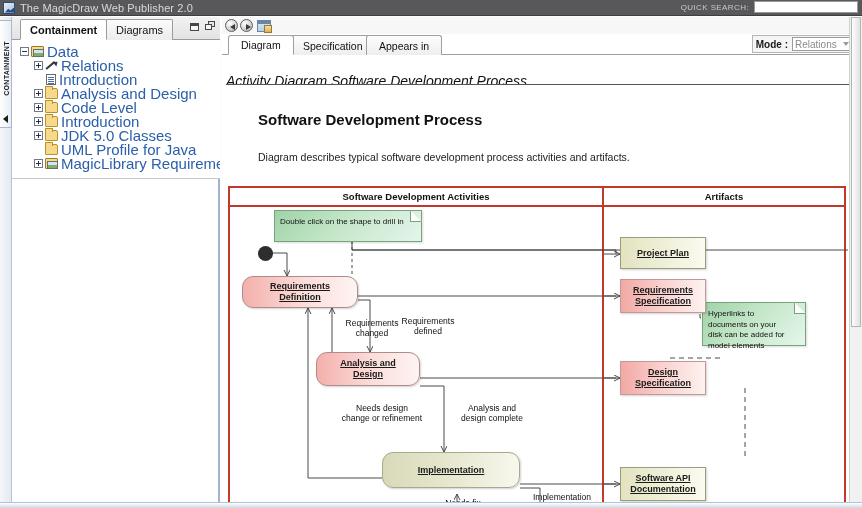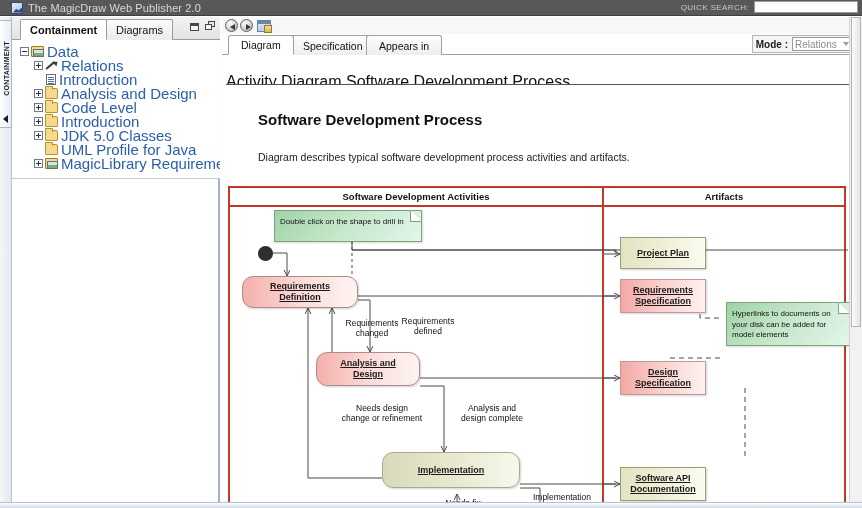--- a/index.html
+++ b/index.html
@@ -16,21 +16,20 @@
     background: #fdfdfd;
     overflow: hidden;
   }
 
   
   .titlebar {
     position: absolute; left: 0; top: 0; width: 862px; height: 16px;
     background: #58585a;
     display: flex; align-items: center;
     border-bottom: 1px solid #3e3e40;
-    padding-left: 8px;
   }
   .tb-icon {
     width: 12px; height: 12px; margin-left: 3px; margin-right: 5px;
     background: linear-gradient(135deg,#e9eef6 0%, #aac0dd 100%);
     border: 1px solid #2a4a7a;
     position: relative; flex: none;
   }
   .tb-icon::before {
     content: ""; position: absolute; left: 1px; top: 5px;
     width: 9px; height: 5px;
@@ -276,21 +275,21 @@
     cursor: pointer;
   }
   .mode-caret {
     width: 0; height: 0;
     border-left: 3px solid transparent; border-right: 3px solid transparent;
     border-top: 4px solid #9b9b9b;
   }
 
   .doctitle {
     position: absolute; left: 0; top: 56px; width: 640px;
-    font-size: 16px; color: #111; padding-left: 4px;
+    font-size: 14px; color: #111; padding-left: 4px; font-style: italic;
   }
   .doctitle-rule {
     position: absolute; left: 4px; top: 67px; width: 632px;
     border-top: 1px solid #555;
   }
 
   .docbody {
     position: absolute; left: 0; top: 68px; width: 640px; height: 423px;
     background: #ffffff;
     overflow: hidden;
@@ -587,21 +586,21 @@
             <path d="M515,200 L515,270"></path>
           </g>
           <circle cx="440" cy="183" r="3" fill="#2e2e2e"></circle>
         </svg>
 
         <div class="initial-node" style="left:28px; top:58px;"></div>
 
         <div class="note" style="left:44px; top:22px; width:148px; height:32px;">
           <span>Double click on the  shape to drill in</span>
         </div>
-        <div class="note" style="left:496px; top:114px; width:124px; height:44px;">
+        <div class="note" style="left:472px; top:114px; width:104px; height:44px;">
           <span>Hyperlinks to  documents on your disk can be added for model elements</span>
         </div>
 
         <div class="node act" style="left:12px; top:88px; width:116px; height:32px; white-space:pre-line;">
           <span>Requirements
 Definition</span>
         </div>
         <div class="node act" style="left:86px; top:164px; width:104px; height:34px; white-space:pre-line;">
           <span>Analysis and
 Design</span>

